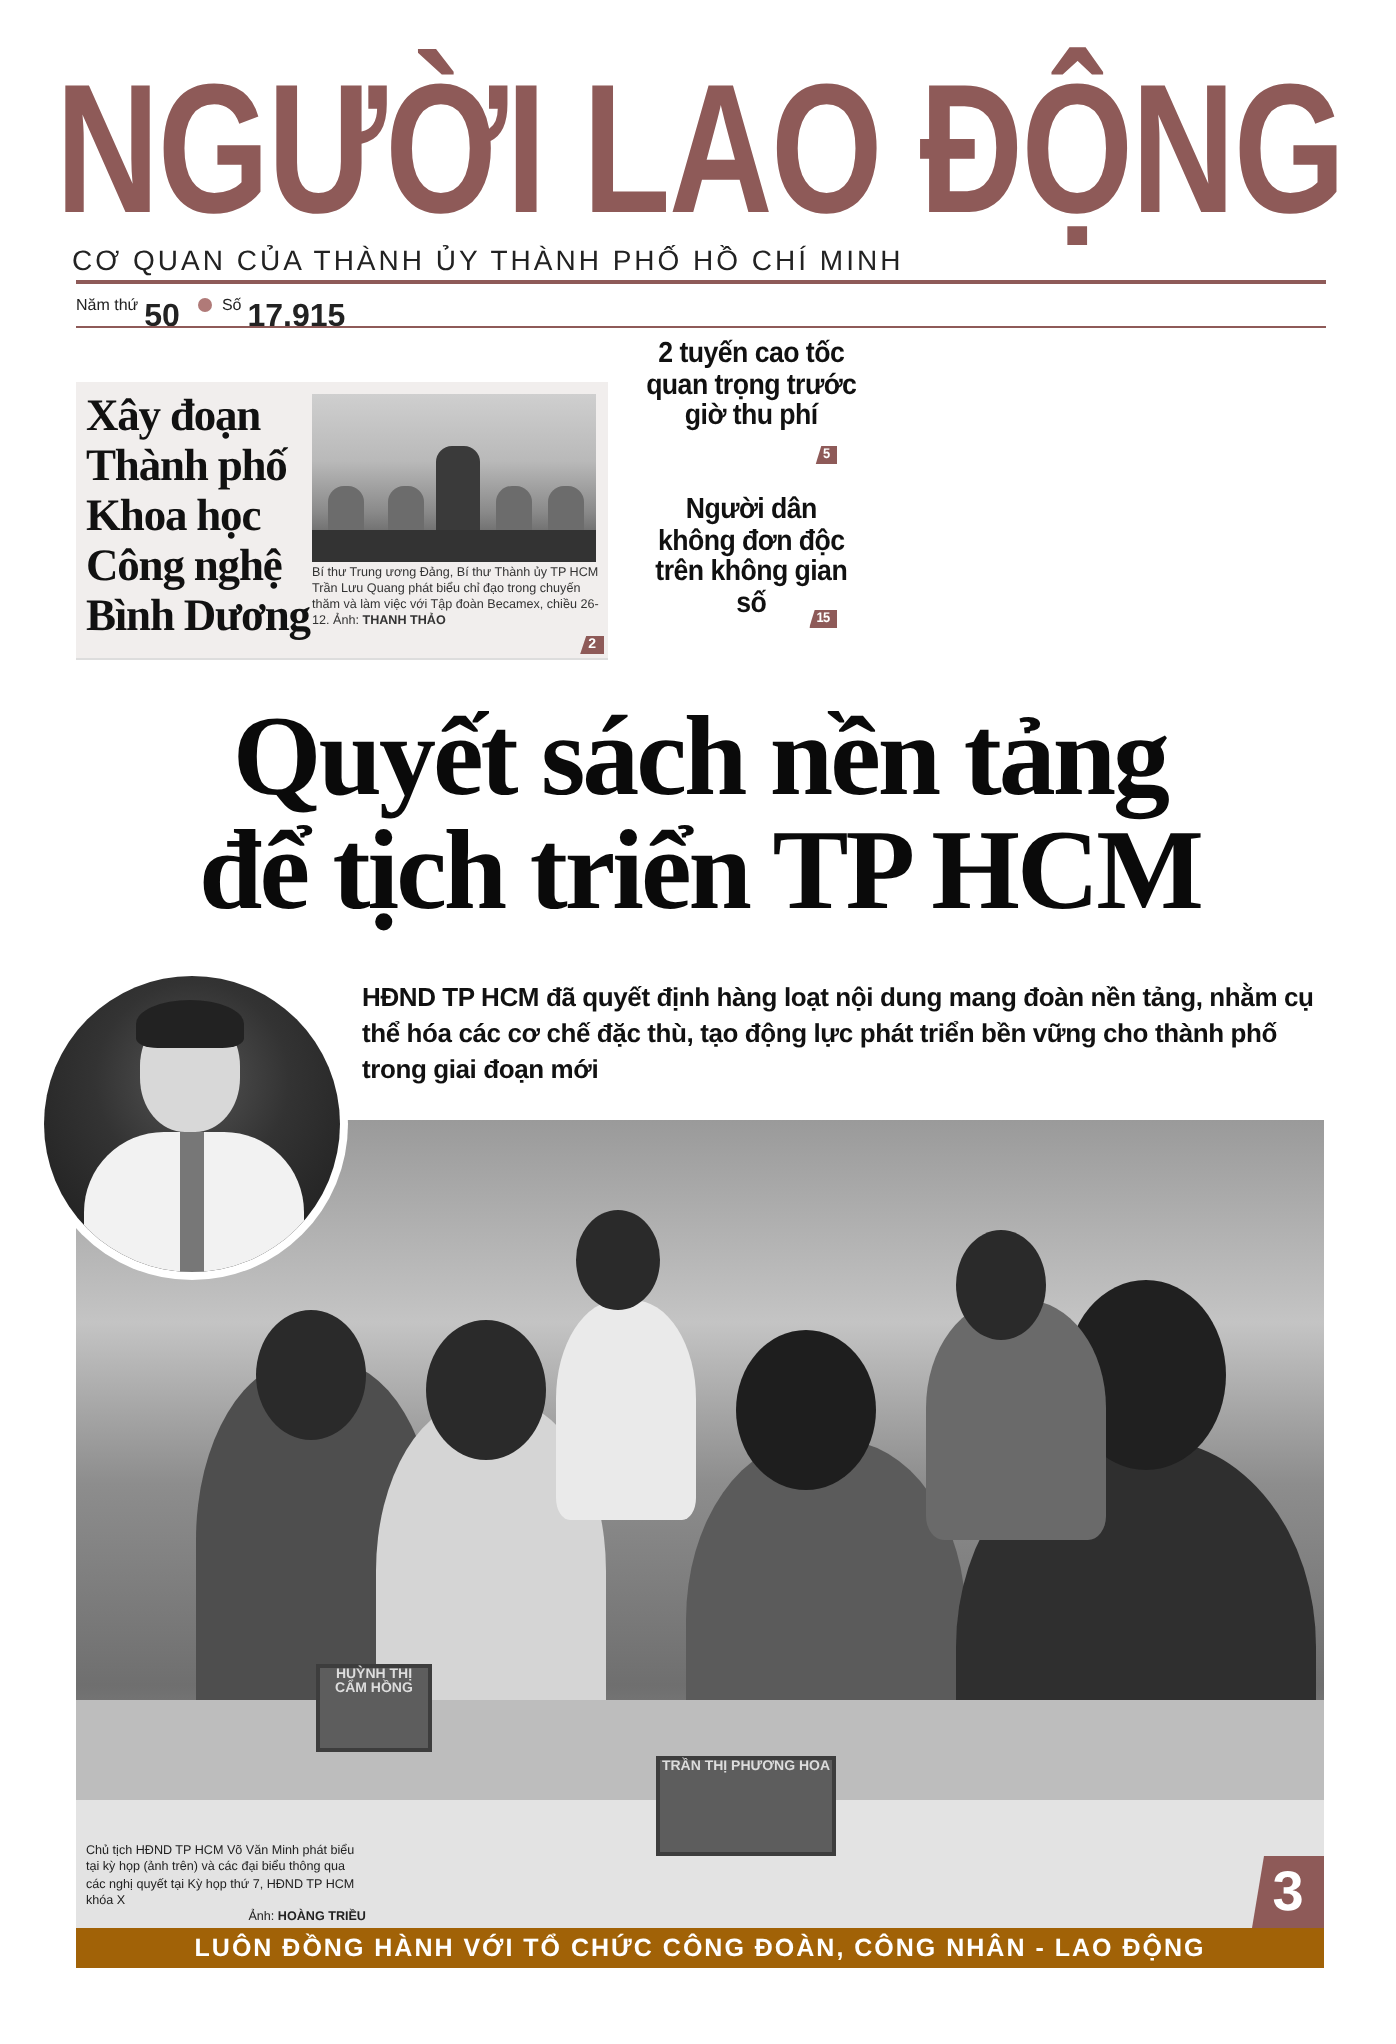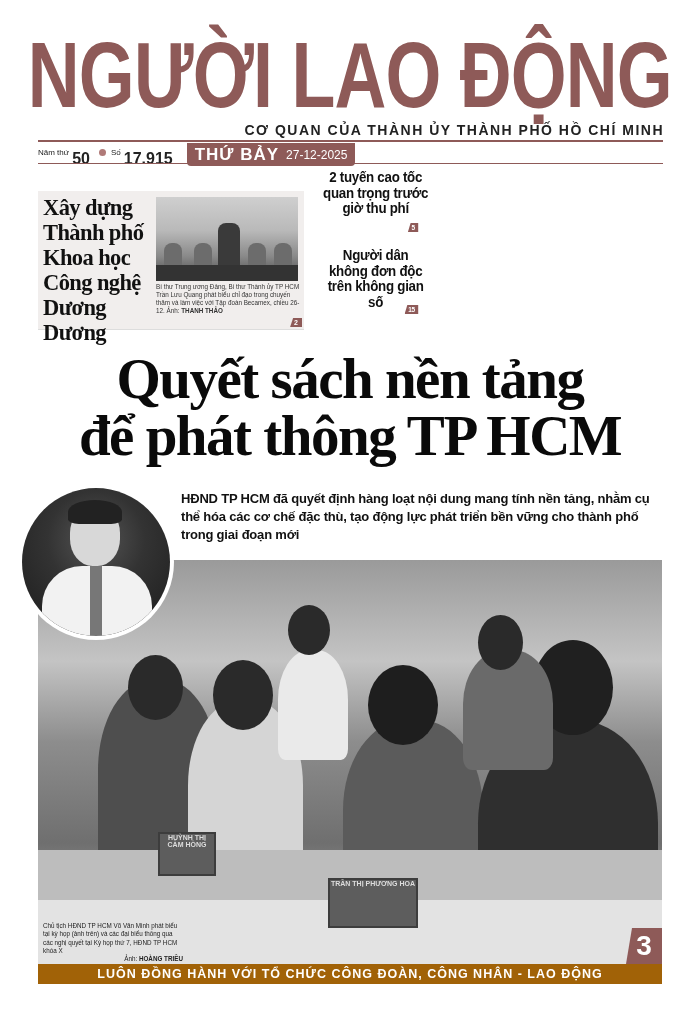--- a/index.html
+++ b/index.html
@@ -1,21 +1,21 @@
 <!DOCTYPE html>
 <html><head>
 <meta charset="utf-8">
 <style>
   * { box-sizing: border-box; margin: 0; padding: 0; }
   html, body { width: 698px; height: 1022px; background: #ffffff; overflow: hidden; }
   body { position: relative; font-family: "Liberation Sans", sans-serif; color: #111; }
 
   .masthead { position: absolute; left: 36px; top: 30px; width: 628px; height: 90px; display: flex; align-items: center; justify-content: center; }
   .masthead-title { font-family: "Liberation Sans", sans-serif; font-weight: 700; font-size: 92px; letter-spacing: -1px; color: #8e5a58; transform: scaleX(0.78); white-space: nowrap; line-height: 1; }
-  .subtitle { position: absolute; left: 36px; top: 122px; width: 628px; text-align: right; font-weight: 700; font-size: 14px; letter-spacing: 1.5px; color: #222; }
+  .subtitle { position: absolute; left: 36px; top: 122px; width: 628px; text-align: left; font-weight: 400; font-size: 14px; letter-spacing: 1.5px; color: #222; }
   .rule-top { position: absolute; left: 38px; top: 140px; width: 625px; height: 2px; background: #8e5a58; }
   .rule-bottom { position: absolute; left: 38px; top: 163px; width: 625px; height: 1px; background: #8e5a58; }
 
   .infobar { position: absolute; left: 38px; top: 142px; width: 625px; height: 21px; display: flex; align-items: center; font-size: 10px; color: #222; }
   .infobar .small { font-size: 8px; margin-right: 3px; }
   .infobar .big { font-weight: 700; font-size: 16px; margin-right: 4px; margin-top: 12px; }
   .dot { width: 7px; height: 7px; border-radius: 50%; background: #b07a78; display: inline-block; margin: 0 5px; }
   .datebox { background: #8e5a58; color: #fff; height: 23px; margin-left: 10px; padding: 0 8px; display: flex; align-items: center; border-radius: 0 0 4px 4px; transform: translateY(2px); }
   .datebox .day { font-weight: 700; font-size: 17px; letter-spacing: 1px; margin-right: 7px; }
   .datebox .date { font-size: 12px; }
@@ -74,29 +74,25 @@
 </div>
 <div class="subtitle">CƠ QUAN CỦA THÀNH ỦY THÀNH PHỐ HỒ CHÍ MINH</div>
 <div class="rule-top"></div>
 
 <div class="infobar">
   <span class="small">Năm thứ</span>
   <span class="big">50</span>
   <span class="dot"></span>
   <span class="small">Số</span>
   <span class="big">17.915</span>
-  <div class="datebox">
-    <span class="day">THỨ BẢY</span>
-    <span class="date">27-12-2025</span>
-  </div>
 </div>
 <div class="rule-bottom"></div>
 
 <div class="promo">
-  <div class="promo-title">Xây dựng Thành phố Khoa học Công nghệ Dương Dương</div>
+  <div class="promo-title">Xây đoạn Thành phố Khoa học Công nghệ Bình Dương</div>
   <div class="promo-photo">
     <div class="p" style="left:8px;"></div>
     <div class="p" style="left:38px;"></div>
     <div class="p" style="left:62px;height:44px;width:22px;background:#3a3a3a;"></div>
     <div class="p" style="left:92px;"></div>
     <div class="p" style="left:118px;"></div>
     <div class="table"></div>
   </div>
   <div class="promo-caption">
     <span>Bí thư Trung ương Đảng, Bí thư Thành ủy TP HCM Trần Lưu Quang phát biểu chỉ đạo trong chuyến thăm và làm việc với Tập đoàn Becamex, chiều 26-12.</span>
@@ -114,23 +110,23 @@
     </div>
     <div class="teaser" style="top:78px;height:66px;">
       <span>Người dân không đơn độc trên không gian số</span>
       <span class="pg">15</span>
     </div>
   </div>
 </div>
 
 <div class="headline">
   <div>Quyết sách nền tảng</div>
-  <div>để phát thông TP HCM</div>
+  <div>để tịch triển TP HCM</div>
 </div>
-<div class="lead">HĐND TP HCM đã quyết định hàng loạt nội dung mang tính nền tảng, nhằm cụ thể hóa các cơ chế đặc thù, tạo động lực phát triển bền vững cho thành phố trong giai đoạn mới</div>
+<div class="lead">HĐND TP HCM đã quyết định hàng loạt nội dung mang đoàn nền tảng, nhằm cụ thể hóa các cơ chế đặc thù, tạo động lực phát triển bền vững cho thành phố trong giai đoạn mới</div>
 
 <div class="inset">
   <div class="inset-inner">
     <div class="inset-body"></div>
     <div class="inset-head"></div>
     <div class="inset-hair"></div>
     <div class="inset-tie"></div>
   </div>
 </div>
 

